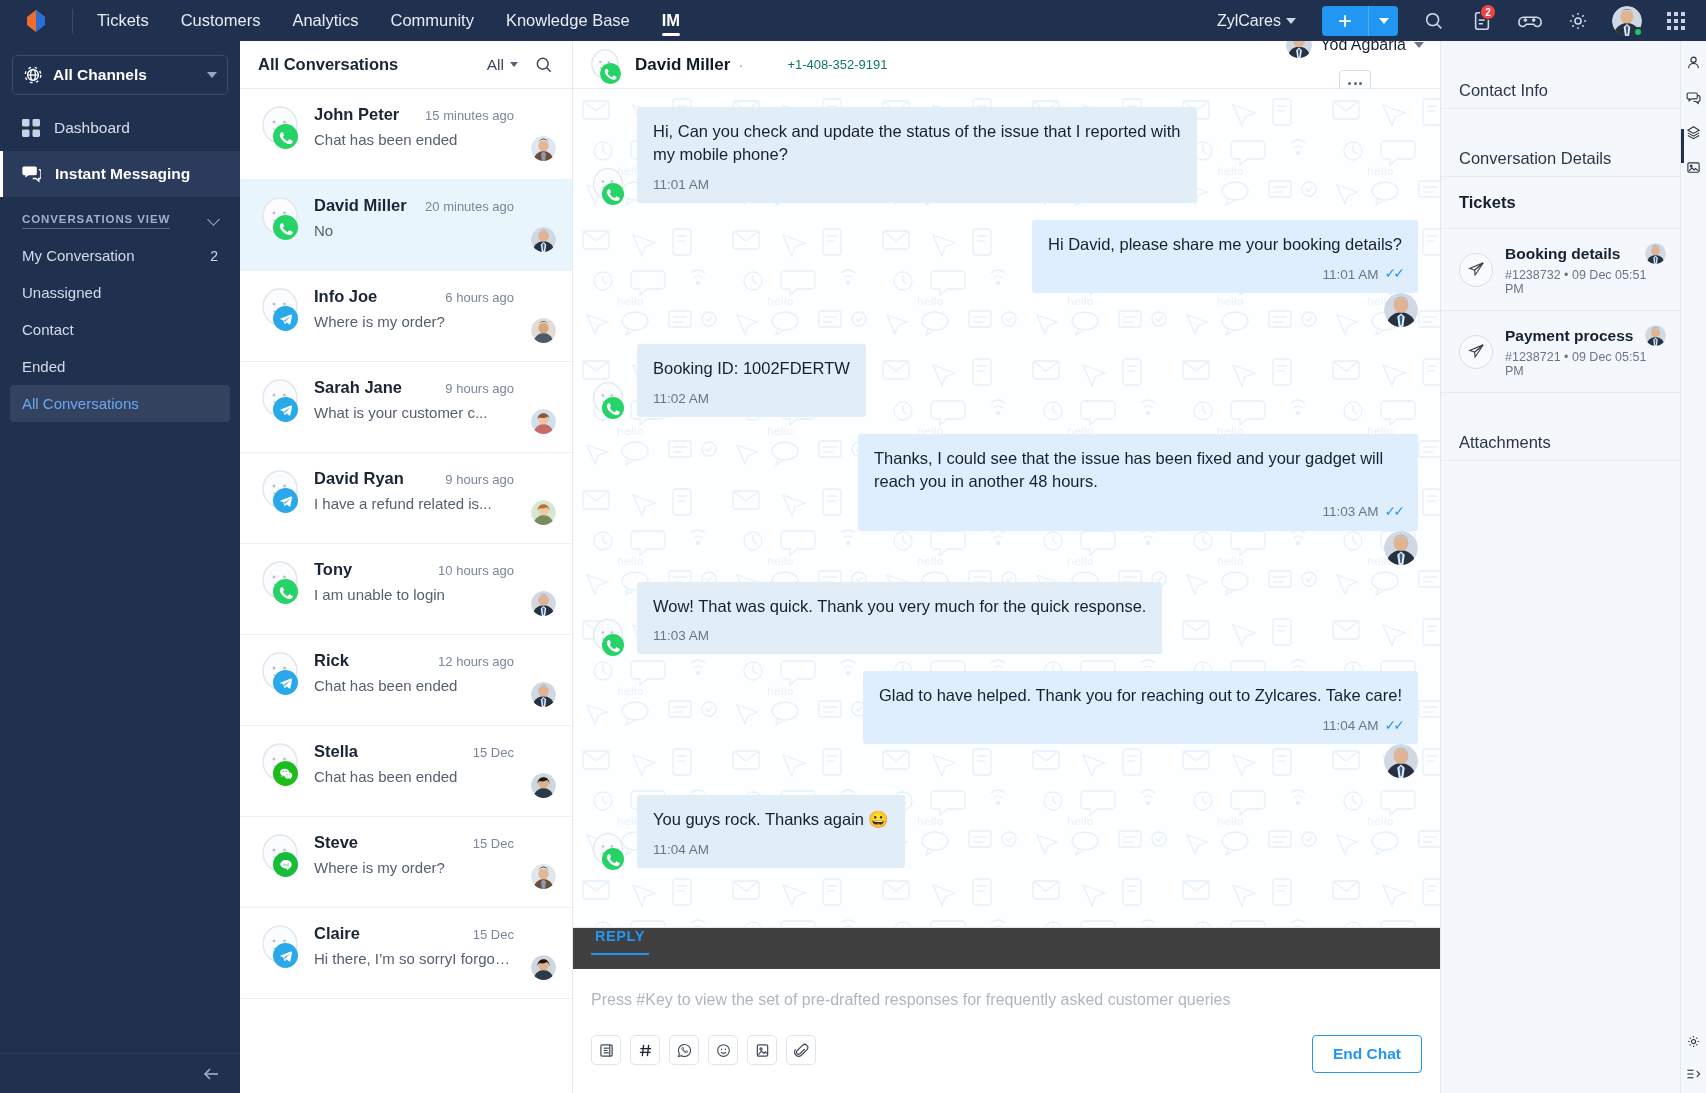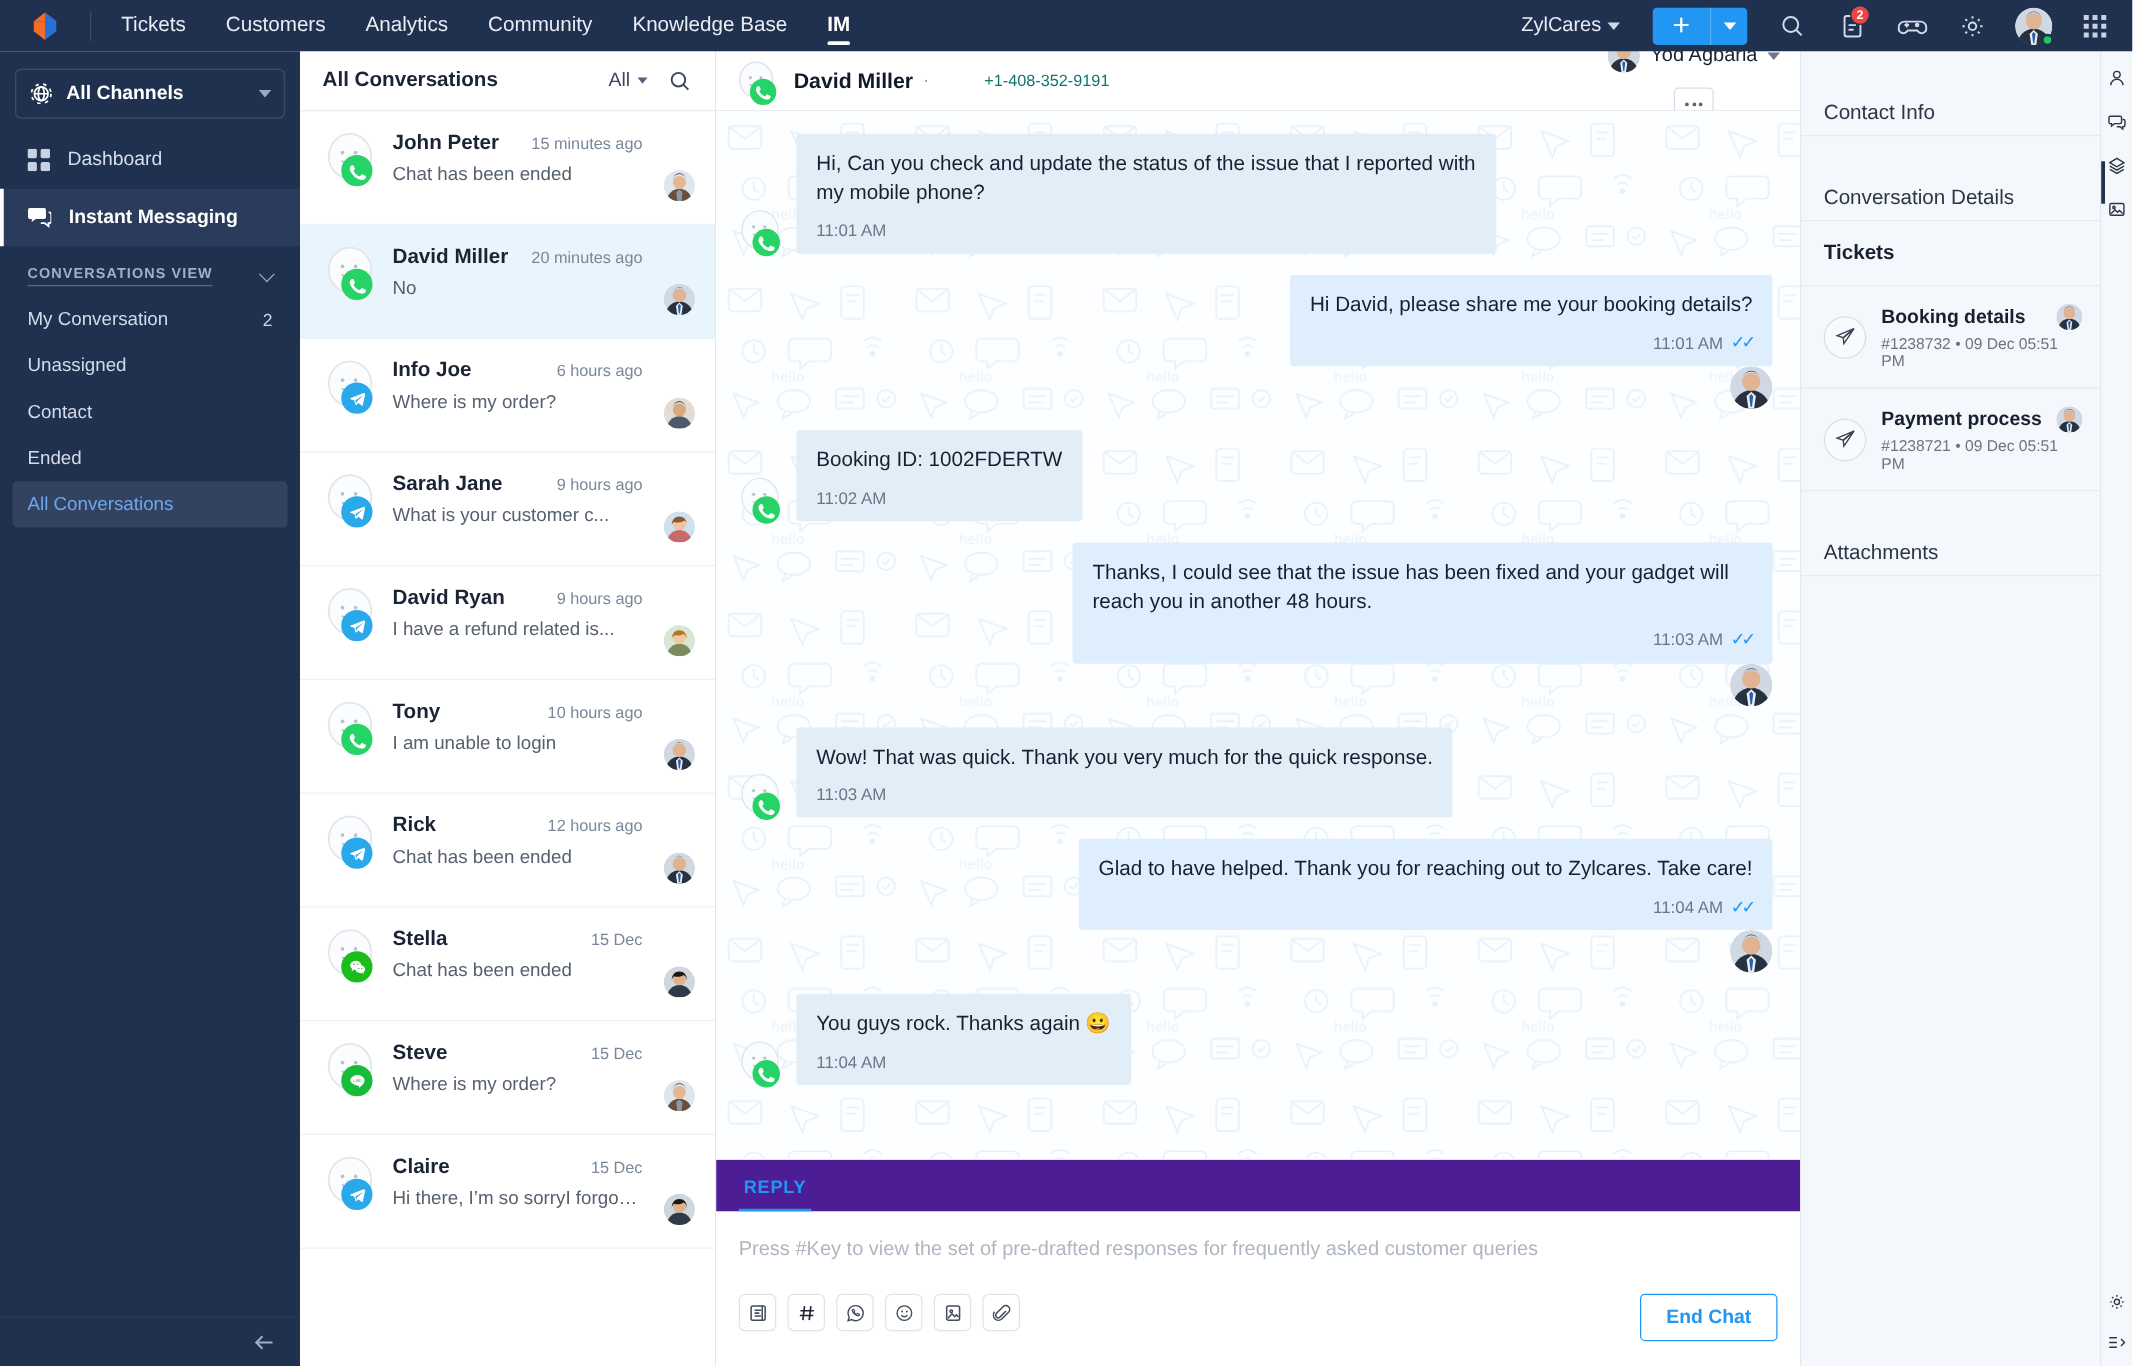--- a/index.html
+++ b/index.html
@@ -139,21 +139,21 @@
   .btime { font-size: 13.5px; color: #6b7585; margin-top: 8px; display: flex; align-items: center; gap: 6px; }
   .m.out .btime { justify-content: flex-end; }
   .ticks { color: #2196f3; font-size: 14px; letter-spacing: -3px; }
   .m .cav { margin-right: 10px; width: 36px; height: 36px; flex: 0 0 36px; }
   .m .cav .ph { width: 34px; height: 34px; }
   .m .chan-badge { width: 22px; height: 22px; left: 11px; }
   .m.out .agav { width: 34px; height: 34px; margin-left: 12px; border-radius: 50%; overflow: hidden; flex: 0 0 34px; }
 
   
   .reply-wrap { flex: 0 0 auto; border-top: 1px solid #e5e9ef; background: #fff; }
-  .reply-tabs { height: 41px; background: #4c1d95; display: flex; align-items: flex-end; padding-left: 18px; }
+  .reply-tabs { height: 41px; background: #404040; display: flex; align-items: flex-start; padding-left: 18px; }
   .reply-tab { font-size: 14.5px; font-weight: 600; letter-spacing: .6px; color: #2196f3; padding: 0 4px 9px; border-bottom: 2.5px solid #2196f3; cursor: pointer; }
   .reply-area { padding: 22px 18px 0; }
   .reply-ph { font-size: 16px; color: #aeb6c2; }
   .reply-tools { display: flex; gap: 9px; padding: 26px 18px 20px; }
   .tool { width: 30px; height: 30px; border: 1px solid #dfe4ec; border-radius: 5px; display: flex; align-items: center; justify-content: center; cursor: pointer; background: #fff; }
   .end-chat { margin-left: auto; border: 1px solid #2196f3; color: #2196f3; background: #fff; font-size: 15.5px; font-weight: 600; padding: 9px 20px; border-radius: 4px; cursor: pointer; font-family: inherit; }
 
   
   .rpanel { width: 240px; flex: 0 0 240px; background: #f4f7fb; border-left: 1px solid #e3e8ef; display: flex; flex-direction: column; }
   .rp-item { height: 36px; display: flex; align-items: center; padding: 0 18px; font-size: 16.5px; color: #2b3647; border-bottom: 1px solid #e6ebf2; cursor: pointer; margin-top: 32px; }

